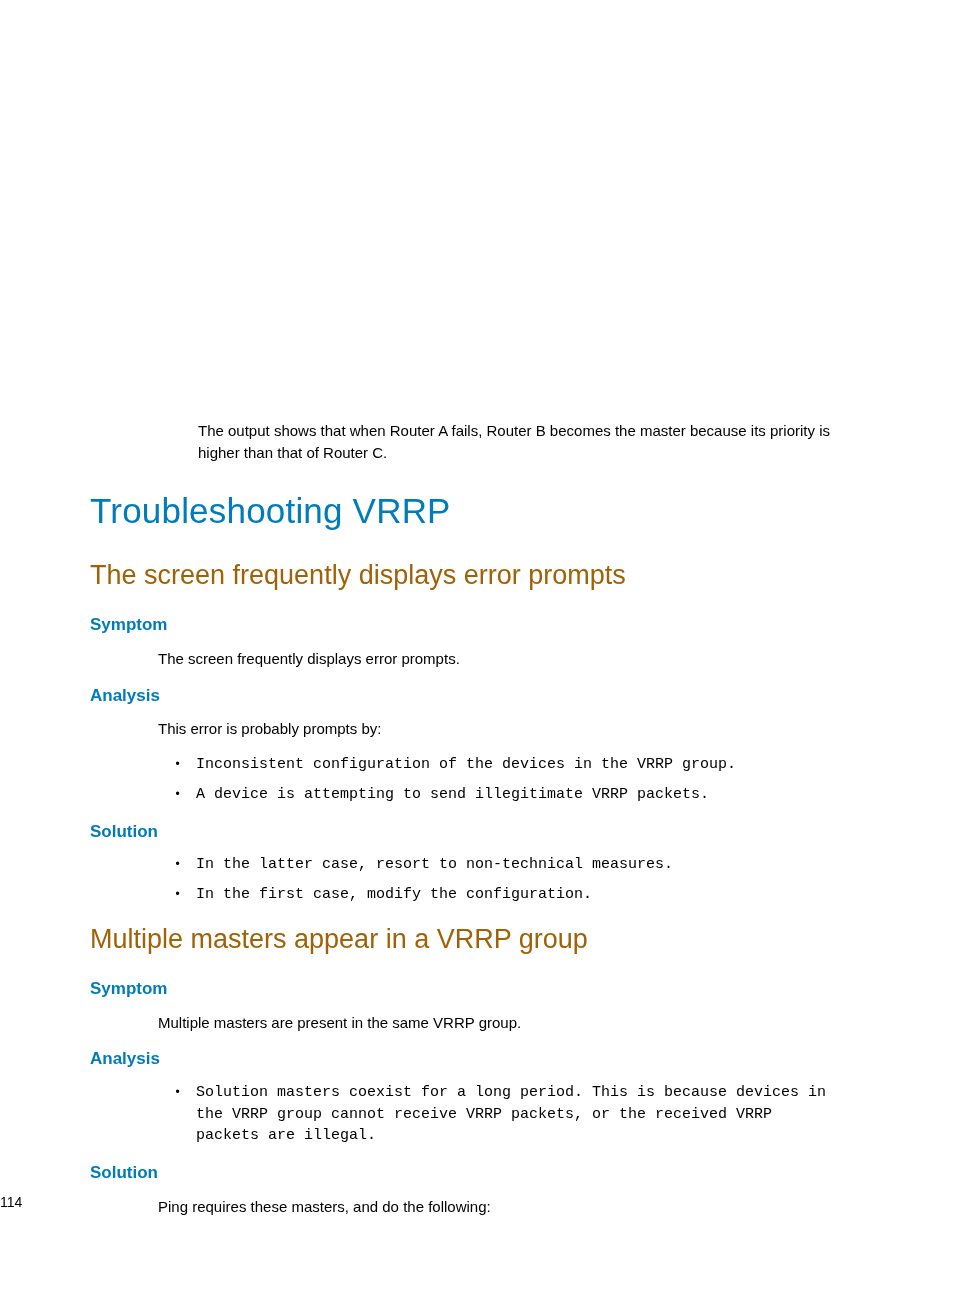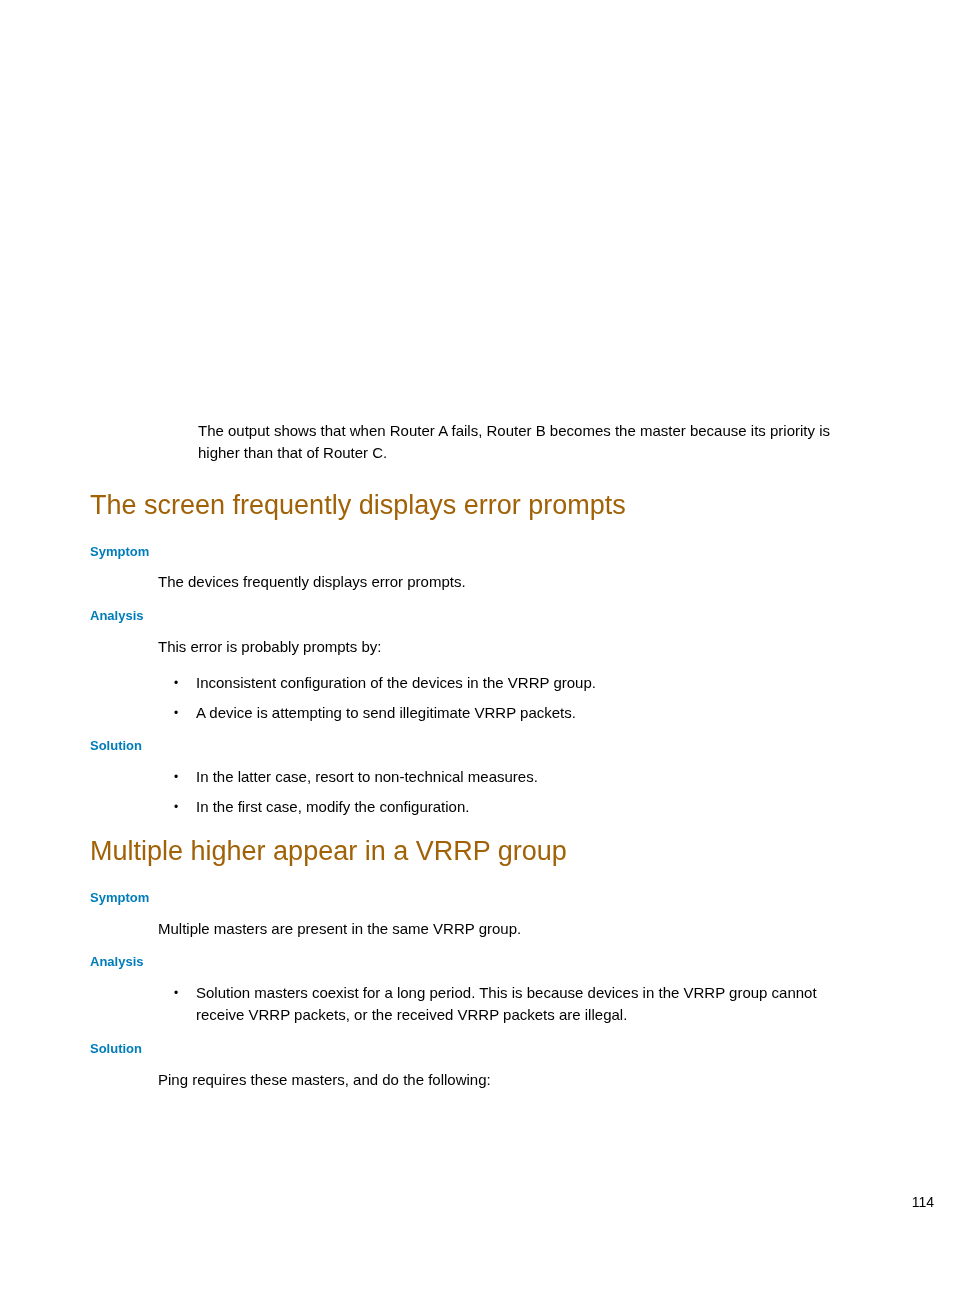--- a/index.html
+++ b/index.html
@@ -38,90 +38,92 @@
   }
   h2.h2 {
     font-weight: 400;
     font-size: 27px;
     color: #a16207;
     margin: 0 0 18px 0;
     font-family: "Futura", "Trebuchet MS", Arial, sans-serif;
   }
   h3.h3 {
     font-weight: 700;
-    font-size: 13px;
+    font-size: 17px;
     color: #007cba;
     margin: 0 0 10px 0;
   }
   .body-indent {
     padding-left: 68px;
     margin: 0 0 14px 0;
   }
   .body-indent p {
     margin: 0 0 8px 0;
   }
   ul.bullets {
     list-style: none;
     margin: 0 0 14px 0;
     padding: 0 0 0 68px;
+    font-family: Liberation Mono, monospace;
   }
   ul.bullets li {
     position: relative;
     padding-left: 38px;
     margin: 0 0 8px 0;
   }
   ul.bullets li::before {
     content: "•";
     position: absolute;
     left: 16px;
     top: 3px;
     font-size: 12px;
     color: #000;
   }
   .page-number {
     position: absolute;
     bottom: 84px;
     left: 0;
     right: 0;
-    text-align: right;
+    text-align: left;
     font-size: 14px;
     color: #000;
   }
 </style>
 </head>
 <body>
 
 <div class="page">
 
   <p class="intro-para">The output shows that when Router A fails, Router B becomes the master because its priority is higher than that of Router C.</p>
 
+  <h1 class="h1">Troubleshooting VRRP</h1>
 
   <h2 class="h2">The screen frequently displays error prompts</h2>
 
   <h3 class="h3">Symptom</h3>
   <div class="body-indent">
-    <p>The devices frequently displays error prompts.</p>
+    <p>The screen frequently displays error prompts.</p>
   </div>
 
   <h3 class="h3">Analysis</h3>
   <div class="body-indent">
     <p>This error is probably prompts by:</p>
   </div>
   <ul class="bullets">
     <li>Inconsistent configuration of the devices in the VRRP group.</li>
     <li>A device is attempting to send illegitimate VRRP packets.</li>
   </ul>
 
   <h3 class="h3">Solution</h3>
   <ul class="bullets">
     <li>In the latter case, resort to non-technical measures.</li>
     <li>In the first case, modify the configuration.</li>
   </ul>
 
-  <h2 class="h2">Multiple higher appear in a VRRP group</h2>
+  <h2 class="h2">Multiple masters appear in a VRRP group</h2>
 
   <h3 class="h3">Symptom</h3>
   <div class="body-indent">
     <p>Multiple masters are present in the same VRRP group.</p>
   </div>
 
   <h3 class="h3">Analysis</h3>
   <ul class="bullets">
     <li>Solution masters coexist for a long period. This is because devices in the VRRP group cannot receive VRRP packets, or the received VRRP packets are illegal.</li>
   </ul>

